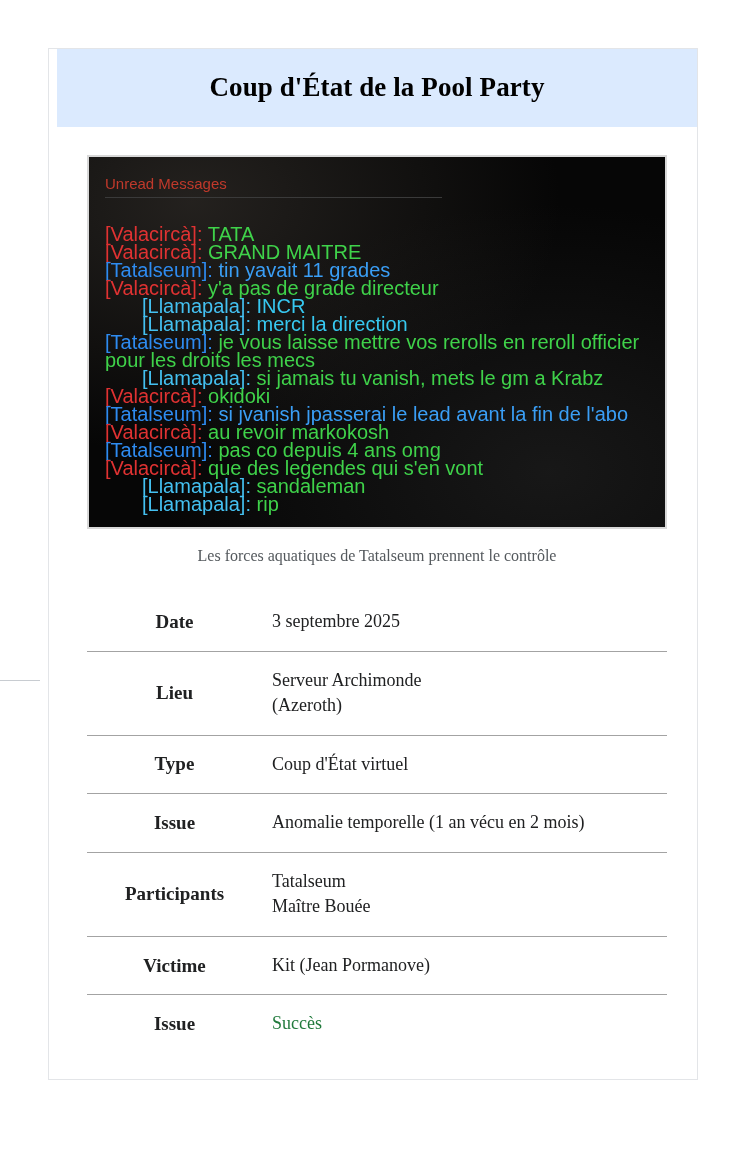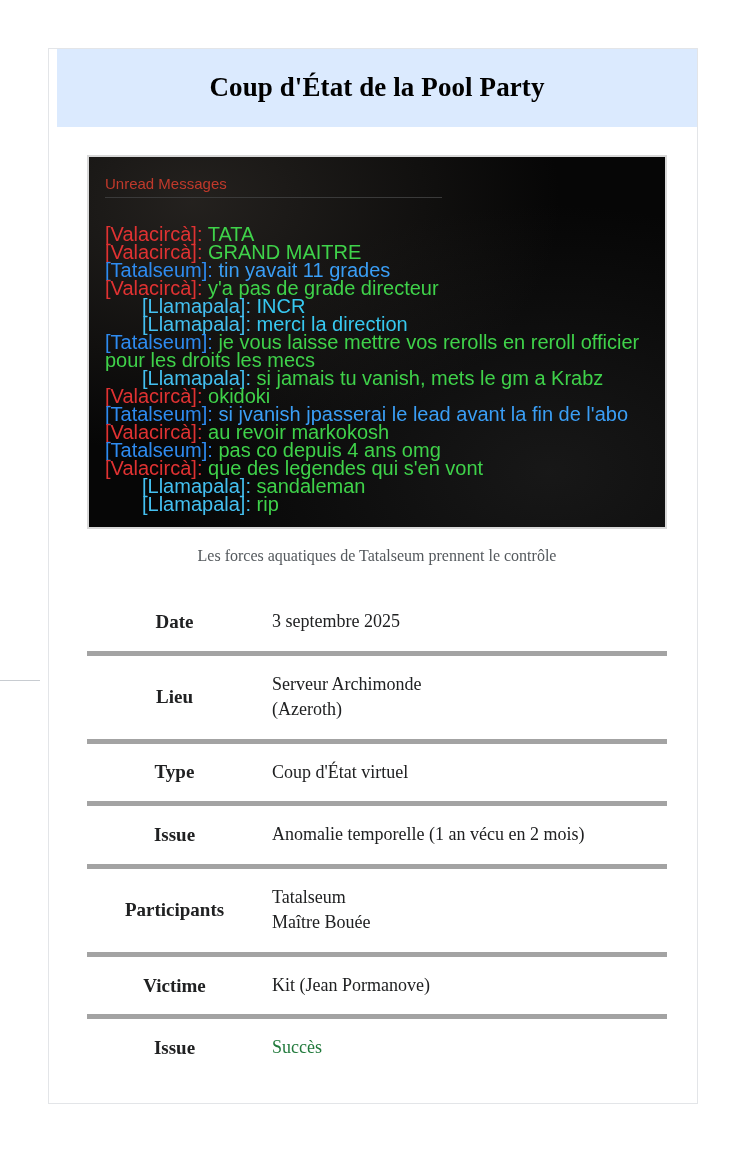--- a/index.html
+++ b/index.html
@@ -92,21 +92,21 @@
     font-size: 16px;
     line-height: 1.35;
     padding: 16px 20px 4px;
   }
 
   table.facts {
     width: 100%;
     border-collapse: collapse;
     margin-top: 22px;
   }
-  table.facts tr { border-top: 5px solid #a3a3a3; }
+  table.facts tr { border-top: 1px solid #a3a3a3; }
   table.facts tr:first-child { border-top: none; }
   table.facts th {
     text-align: center;
     font-weight: bold;
     font-size: 19px;
     vertical-align: middle;
     padding: 17px 10px 17px 0;
     width: 175px;
     white-space: nowrap;
   }

